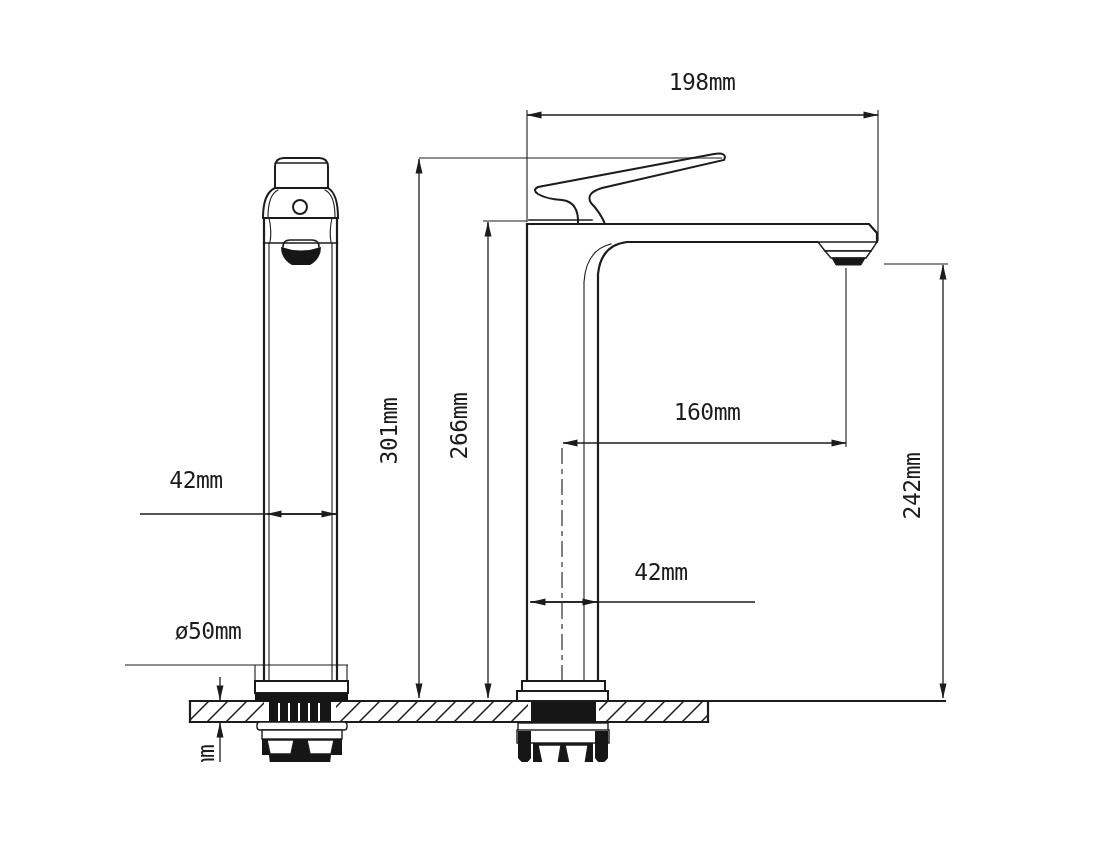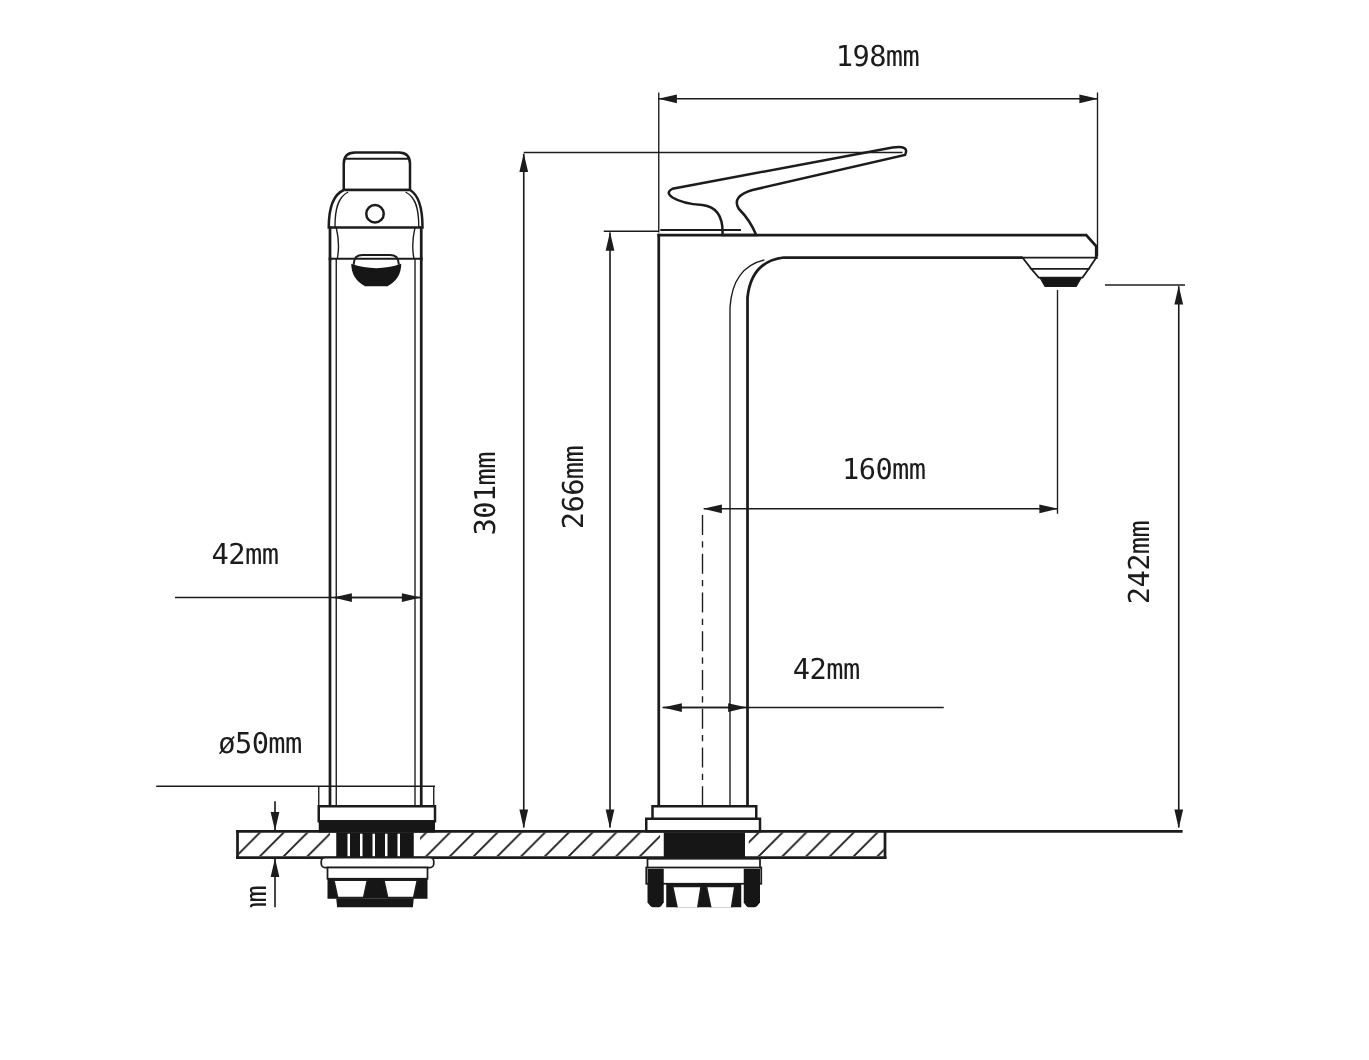--- a/index.html
+++ b/index.html
@@ -1,17 +1,17 @@
 <!DOCTYPE html>
 <html><head>
 <meta charset="utf-8">
 <style>
   html,body{margin:0;padding:0;background:#ffffff;}
   .canvas{position:relative;width:1095px;height:726px;background:#ffffff;overflow:hidden;
-          font-family:"DejaVu Sans Mono", monospace;}
+          font-family:"DejaVu Sans Mono", monospace;margin-top:36px;}
   svg{position:absolute;left:0;top:0;}
   .ln      {stroke:#1c1c1c; fill:none;   stroke-width:2.2; stroke-linecap:square;}
   .ln-mid  {stroke:#1c1c1c; fill:none;   stroke-width:1.6; stroke-linecap:square;}
   .ln-thin {stroke:#1c1c1c; fill:none;   stroke-width:1.1; stroke-linecap:square;}
   .wh      {fill:#ffffff; stroke:#1c1c1c; stroke-width:2;   stroke-linecap:square;}
   .wh-thin {fill:#ffffff; stroke:#1c1c1c; stroke-width:1.4;}
   .blk     {fill:#161616; stroke:none;}
   .blk-o   {fill:#161616; stroke:#1c1c1c; stroke-width:1;}
   .dim     {stroke:#1c1c1c; fill:none; stroke-width:1.3; stroke-linecap:butt;}
   .ext     {stroke:#1c1c1c; fill:none; stroke-width:1.1; stroke-linecap:butt;}

